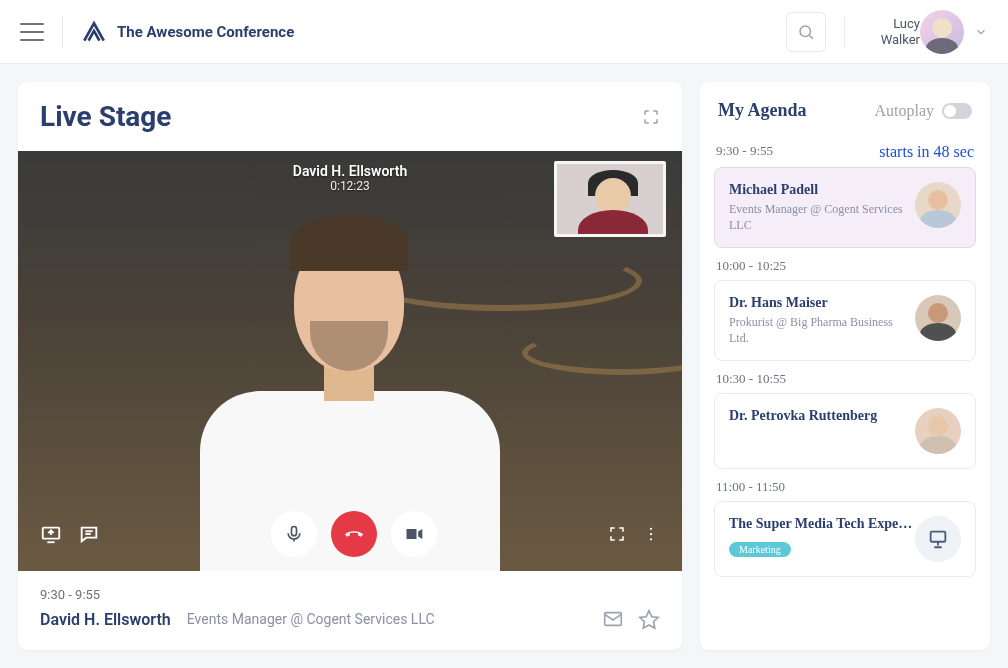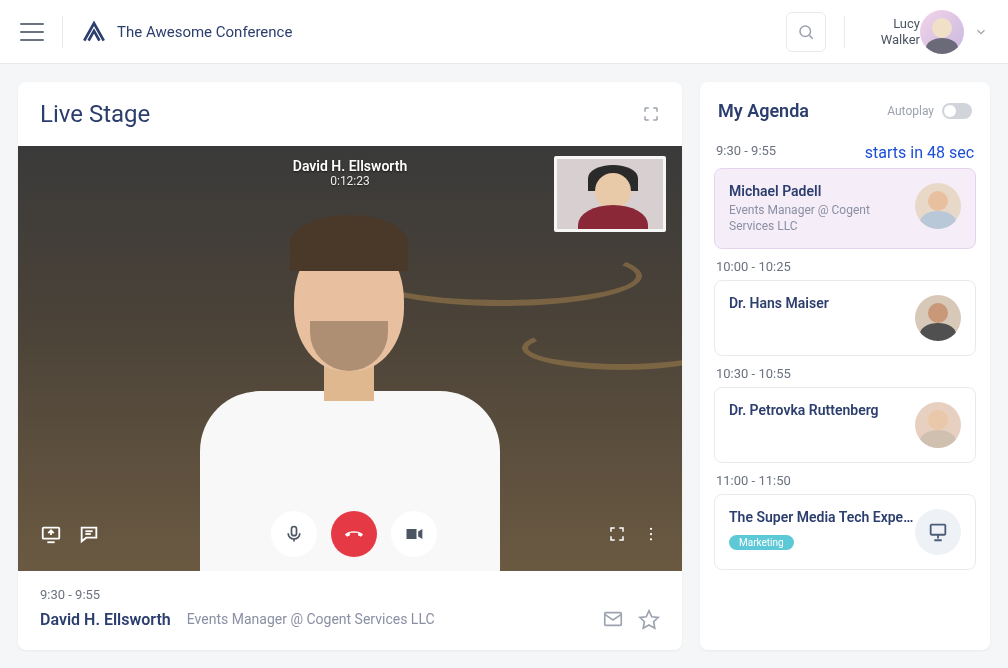--- a/index.html
+++ b/index.html
@@ -17,33 +17,33 @@
   display: flex;
   align-items: center;
   padding: 0 20px;
   border-bottom: 1px solid #e8eaed;
 }
 .hamburger { width: 24px; height: 18px; display: flex; flex-direction: column; justify-content: space-between; cursor: pointer; }
 .hamburger span { height: 2px; background: #6b7280; border-radius: 1px; }
 .divider-v { width: 1px; height: 32px; background: #e8eaed; margin: 0 18px; }
 .logo { display: flex; align-items: center; gap: 10px; }
 .logo-mark { color: #2c3e6e; }
-.logo-text { font-weight: 400; color: #2c3e6e; font-size: 15px; }
+.logo-text { font-weight: 700; color: #2c3e6e; font-size: 15px; }
 .spacer { flex: 1; }
 .search-btn { width: 40px; height: 40px; display: flex; align-items: center; justify-content: center; border: 1px solid #e8eaed; border-radius: 6px; cursor: pointer; }
 .user-block { display: flex; align-items: center; margin-left: 18px; }
 .user-name { font-size: 13px; color: #4b5563; text-align: right; line-height: 1.2; }
 .avatar { width: 44px; height: 44px; border-radius: 50%; background: linear-gradient(135deg,#f3d4e8,#c8b8e0); display: flex; align-items: center; justify-content: center; overflow: hidden; position: relative; }
 .avatar .head { width: 20px; height: 20px; background: #f0d6b8; border-radius: 50%; position: absolute; top: 8px; }
 .avatar .body { width: 32px; height: 20px; background: #8a8fa3; border-radius: 50% 50% 0 0; position: absolute; bottom: -4px; }
 .chevron { margin-left: 10px; color: #9ca3af; cursor: pointer; }
 .main { display: flex; padding: 18px; gap: 18px; height: 604px; }
 .stage-panel { flex: 1; background: #fff; border-radius: 8px; box-shadow: 0 1px 3px rgba(0,0,0,.05); display: flex; flex-direction: column; overflow: hidden; }
 .stage-head { padding: 18px 22px; display: flex; align-items: center; justify-content: space-between; }
-.stage-title { font-size: 24px; font-weight: 400; color: #2c3e6e; }
+.stage-title { font-size: 28px; font-weight: 700; color: #2c3e6e; }
 .expand-icon { color: #9ca3af; cursor: pointer; }
 .video { position: relative; flex: 1; background: linear-gradient(180deg,#3a3a3a 0%, #4a4238 40%, #6b5a42 100%); overflow: hidden; }
 .presenter-overlay { position: absolute; top: 12px; left: 50%; transform: translateX(-50%); text-align: center; color: #fff; text-shadow: 0 1px 2px rgba(0,0,0,.6); }
 .presenter-overlay .name { font-weight: 600; font-size: 14px; }
 .presenter-overlay .time { font-size: 12px; opacity: .9; }
 .pip { position: absolute; top: 10px; right: 16px; width: 112px; height: 76px; background: #d8d0d0; border: 3px solid rgba(255,255,255,.8); border-radius: 2px; overflow: hidden; }
 .pip .head { width: 36px; height: 36px; background: #e8c9a8; border-radius: 50%; position: absolute; top: 14px; left: 38px; }
 .pip .body { width: 70px; height: 40px; background: #8a2838; border-radius: 50% 50% 0 0; position: absolute; bottom: -16px; left: 21px; }
 .pip .hair { width: 50px; height: 26px; background: #2a2a2a; border-radius: 50% 50% 0 0; position: absolute; top: 6px; left: 31px; }
 .figure { position: absolute; left: 50%; bottom: 0; transform: translateX(-50%); width: 380px; height: 360px; }
@@ -63,24 +63,24 @@
 .ctrl-white { background: #fff; color: #4b5563; }
 .ctrl-red { background: #e63946; color: #fff; }
 .stage-footer { padding: 16px 22px 20px; }
 .footer-time { font-size: 13px; color: #6b7280; margin-bottom: 6px; }
 .footer-row { display: flex; align-items: center; gap: 16px; }
 .footer-name { font-weight: 600; font-size: 16px; color: #2c3e6e; }
 .footer-title { font-size: 14px; color: #8a8fa3; flex: 1; }
 .footer-actions { display: flex; gap: 14px; color: #9ca3af; }
 .footer-actions > * { cursor: pointer; }
 
-.agenda-panel { width: 290px; background: #fff; border-radius: 8px; box-shadow: 0 1px 3px rgba(0,0,0,.05); display: flex; flex-direction: column; overflow: hidden; }
+.agenda-panel { width: 290px; background: #fff; border-radius: 8px; box-shadow: 0 1px 3px rgba(0,0,0,.05); display: flex; flex-direction: column; overflow: hidden; font-family: Liberation Serif, serif; }
 .agenda-head { padding: 18px 18px 12px; display: flex; align-items: center; justify-content: space-between; }
 .agenda-title { font-size: 18px; font-weight: 600; color: #2c3e6e; }
-.autoplay { display: flex; align-items: center; gap: 8px; font-size: 12px; color: #9ca3af; }
+.autoplay { display: flex; align-items: center; gap: 8px; font-size: 16px; color: #9ca3af; }
 .toggle { width: 30px; height: 16px; background: #d1d5db; border-radius: 10px; position: relative; cursor: pointer; }
 .toggle::after { content: ""; position: absolute; left: 2px; top: 2px; width: 12px; height: 12px; background: #fff; border-radius: 50%; }
 .agenda-body { flex: 1; overflow-y: auto; padding: 0 14px 14px; }
 .slot-time { font-size: 13px; color: #6b7280; margin: 10px 2px 6px; display: flex; justify-content: space-between; }
 .slot-time .countdown { color: #1d4ed8; font-size: 16px; }
 .card { border: 1px solid #e8eaed; border-radius: 8px; padding: 14px; display: flex; gap: 1px; align-items: flex-start; margin-bottom: 4px; }
 .card.active { background: #f5eef8; border-color: #e4d4ec; }
 .card-content { flex: 1; min-width: 0; }
 .card-name { font-weight: 600; font-size: 14px; color: #2c3e6e; margin-bottom: 4px; white-space: nowrap; overflow: hidden; text-overflow: ellipsis; }
 .card-sub { font-size: 12px; color: #8a8fa3; line-height: 1.3; }
@@ -247,20 +247,21 @@
             <div class="head" style="background: rgb(232, 192, 160);"></div>
             <div class="body" style="background: rgb(184, 200, 216);"></div>
           </div>
         </div>
         <div class="slot-time">
           <span>10:00 - 10:25</span>
         </div>
         <div class="card">
           <div class="card-content">
             <div class="card-name">Dr. Hans Maiser</div>
+            <div class="card-sub">Prokurist @ Big Pharma Business Ltd.</div>
           </div>
           <div class="card-avatar" style="background: rgb(216, 200, 184);">
             <div class="head" style="background: rgb(200, 152, 120);"></div>
             <div class="body" style="background: rgb(80, 80, 80);"></div>
           </div>
         </div>
         <div class="slot-time">
           <span>10:30 - 10:55</span>
         </div>
         <div class="card">

